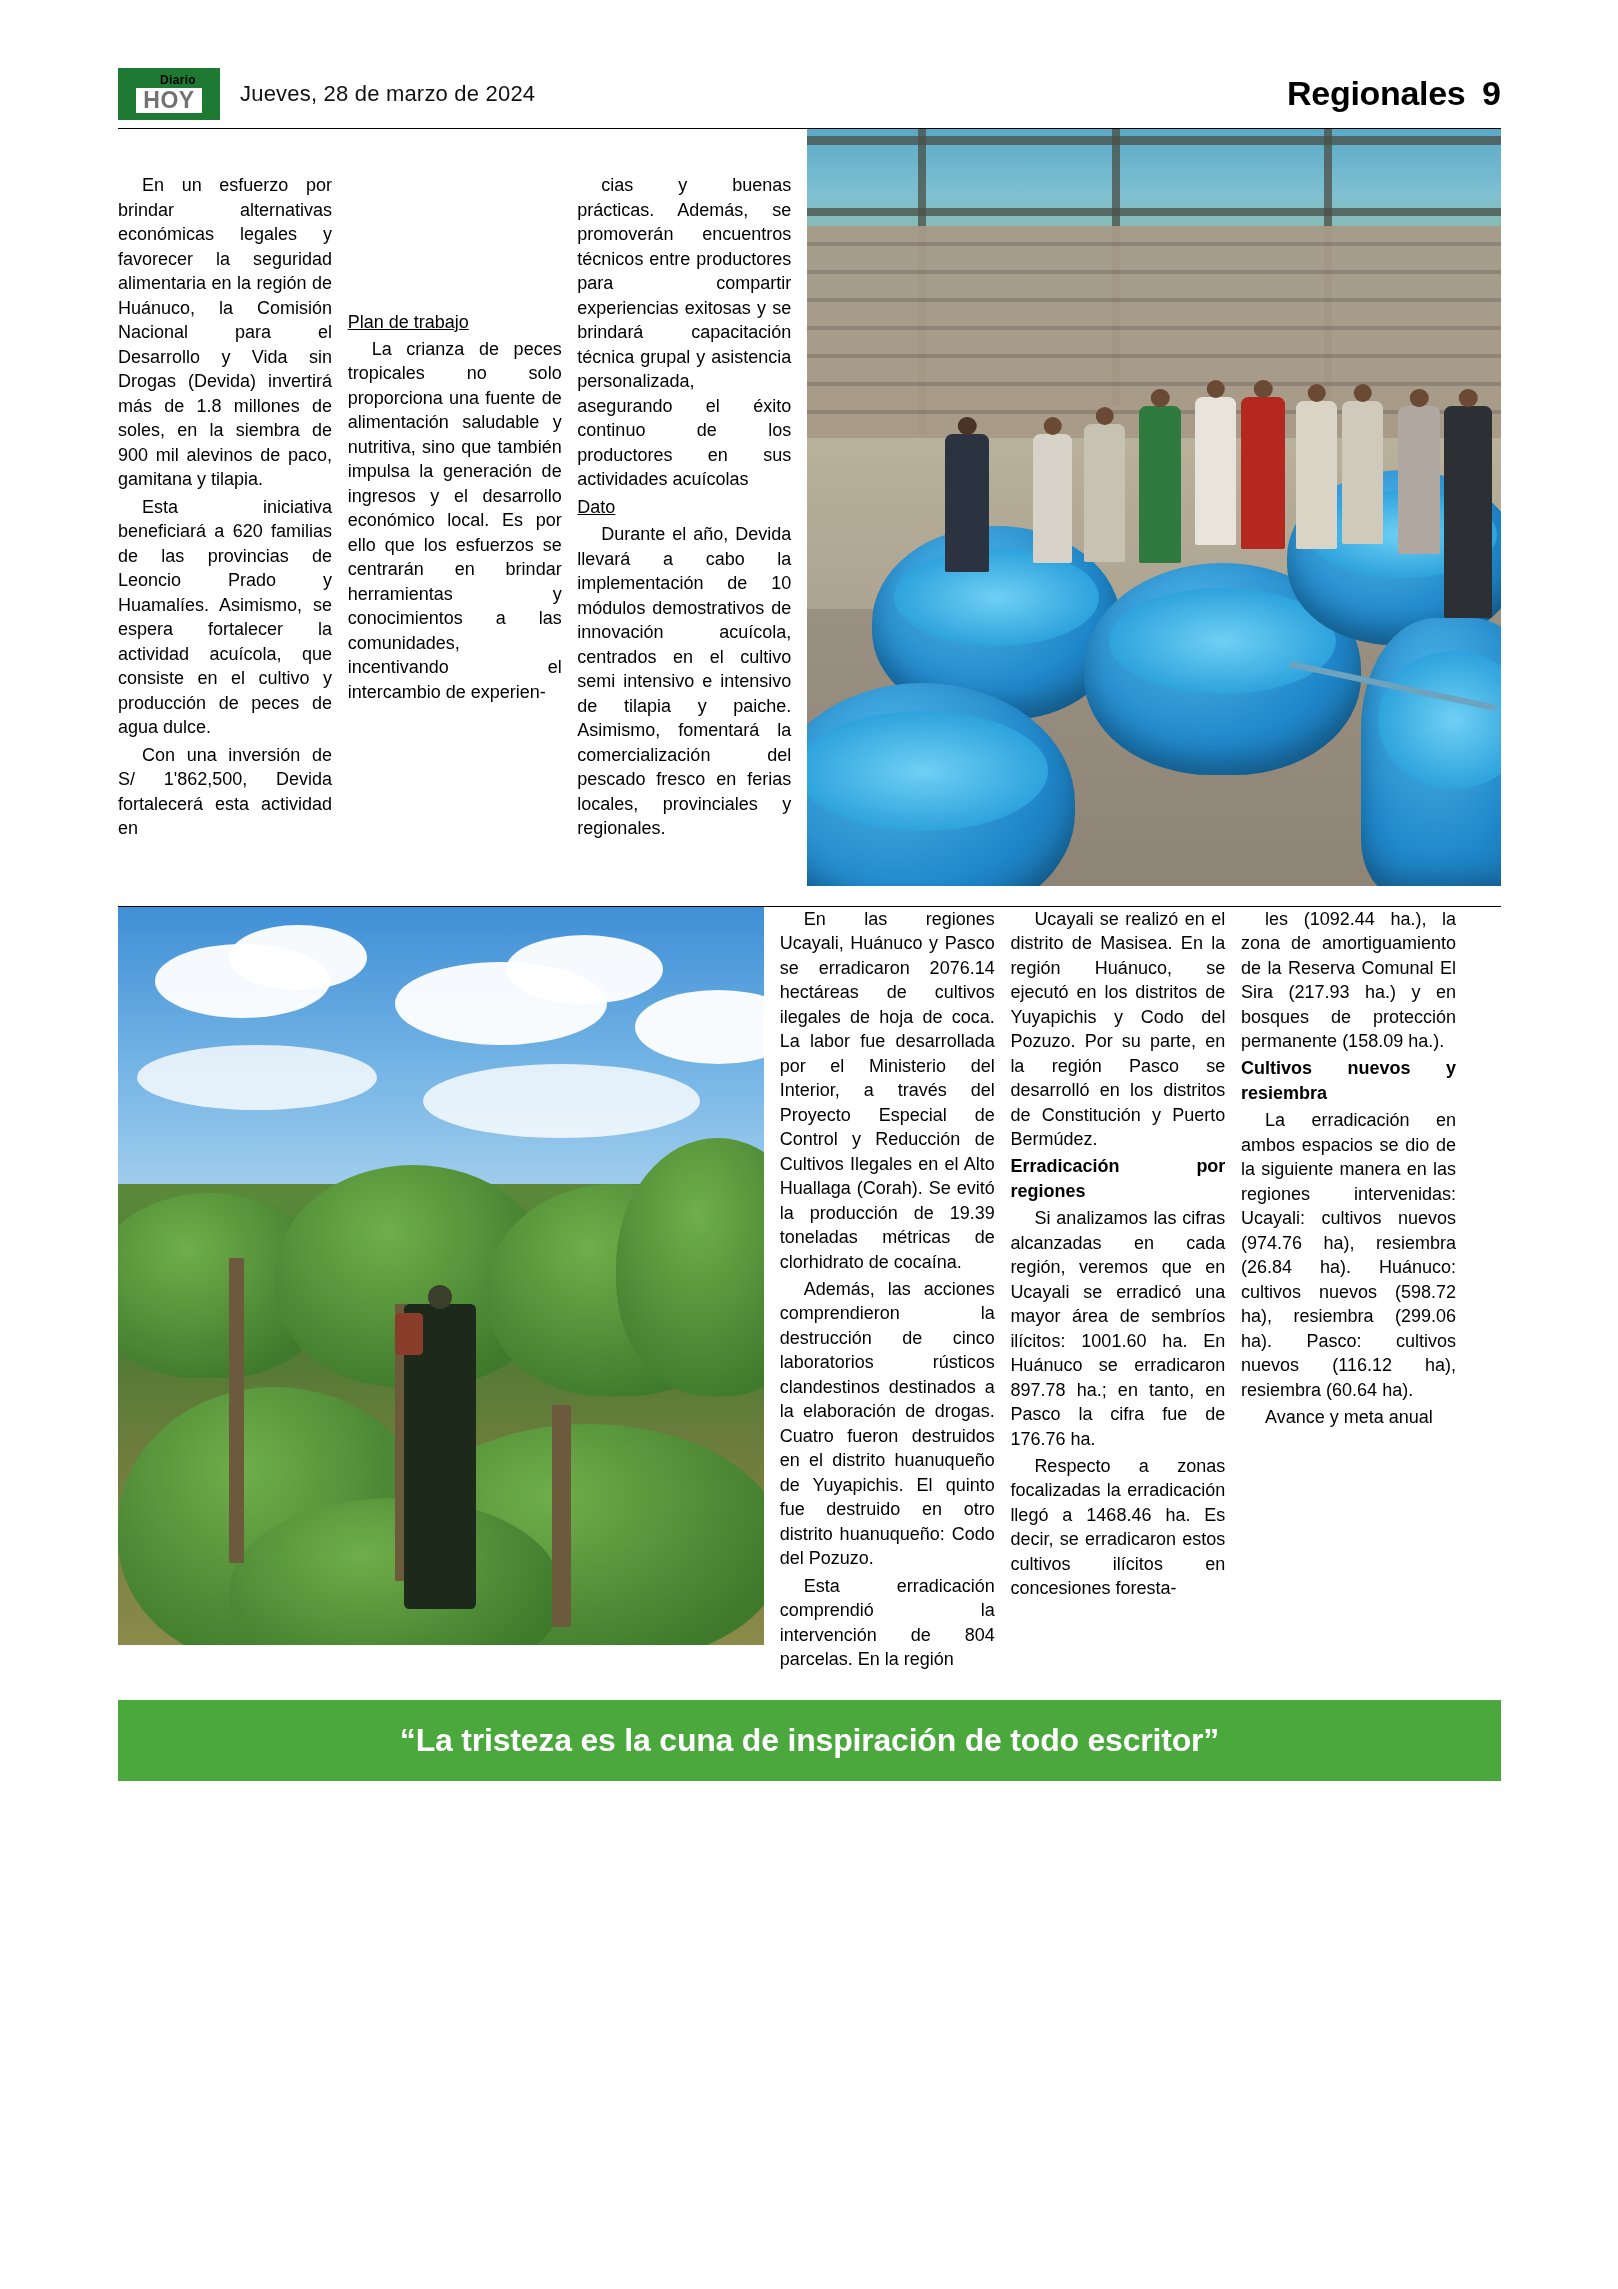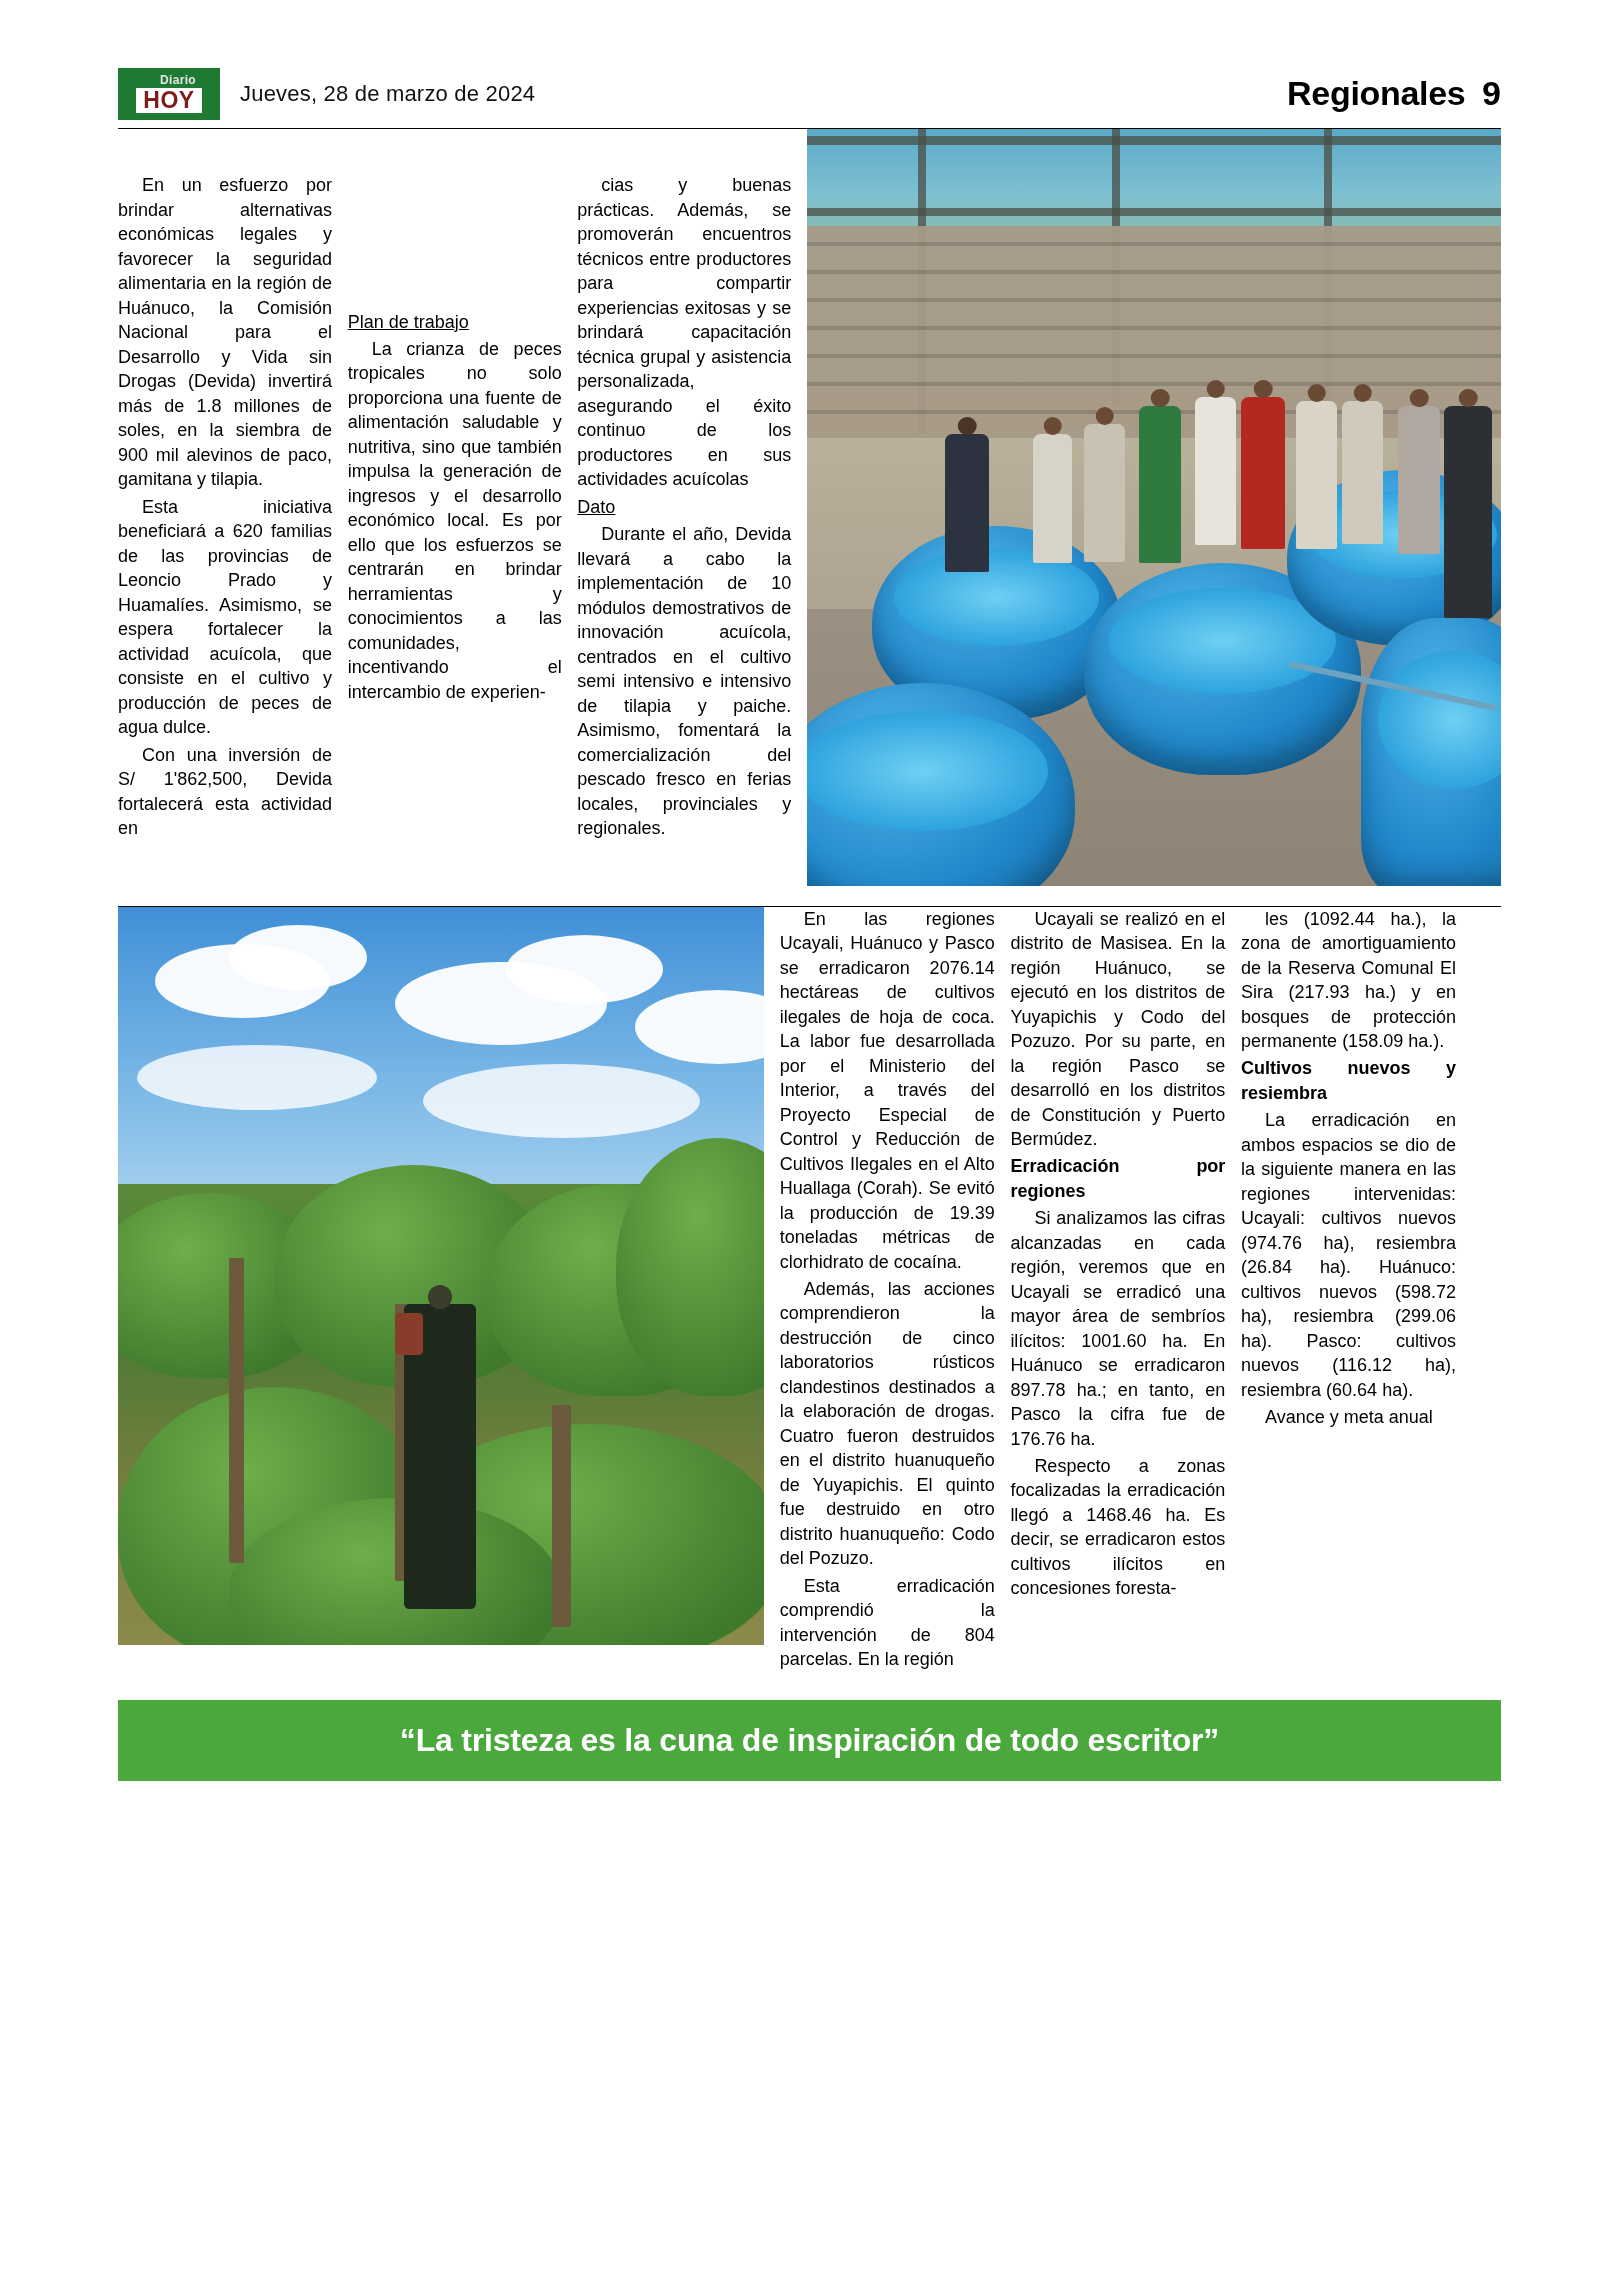--- a/index.html
+++ b/index.html
@@ -41,31 +41,31 @@
     height: 52px;
     background: #1e7a33;
     border: 1.8px solid #1e7a33;
     display: flex;
     flex-direction: column;
     align-items: center;
     justify-content: center;
     box-sizing: border-box;
   }
   .logo-top {
-    color: #e5e5e5;
+    color: #000000;
     font-size: 12px;
     font-weight: bold;
     letter-spacing: 0.3px;
     line-height: 13px;
     margin-bottom: 1.8px;
     padding-left: 18px;
   }
   .logo-bottom {
     background: #ffffff;
-    color: #7f1d1d;
+    color: #737373;
     font-size: 23px;
     font-weight: bold;
     line-height: 25px;
     padding: 0 7.4px;
     letter-spacing: 0.5px;
   }
   .masthead-date {
     font-size: 22px;
     margin-left: 20px;
     letter-spacing: 0.2px;

